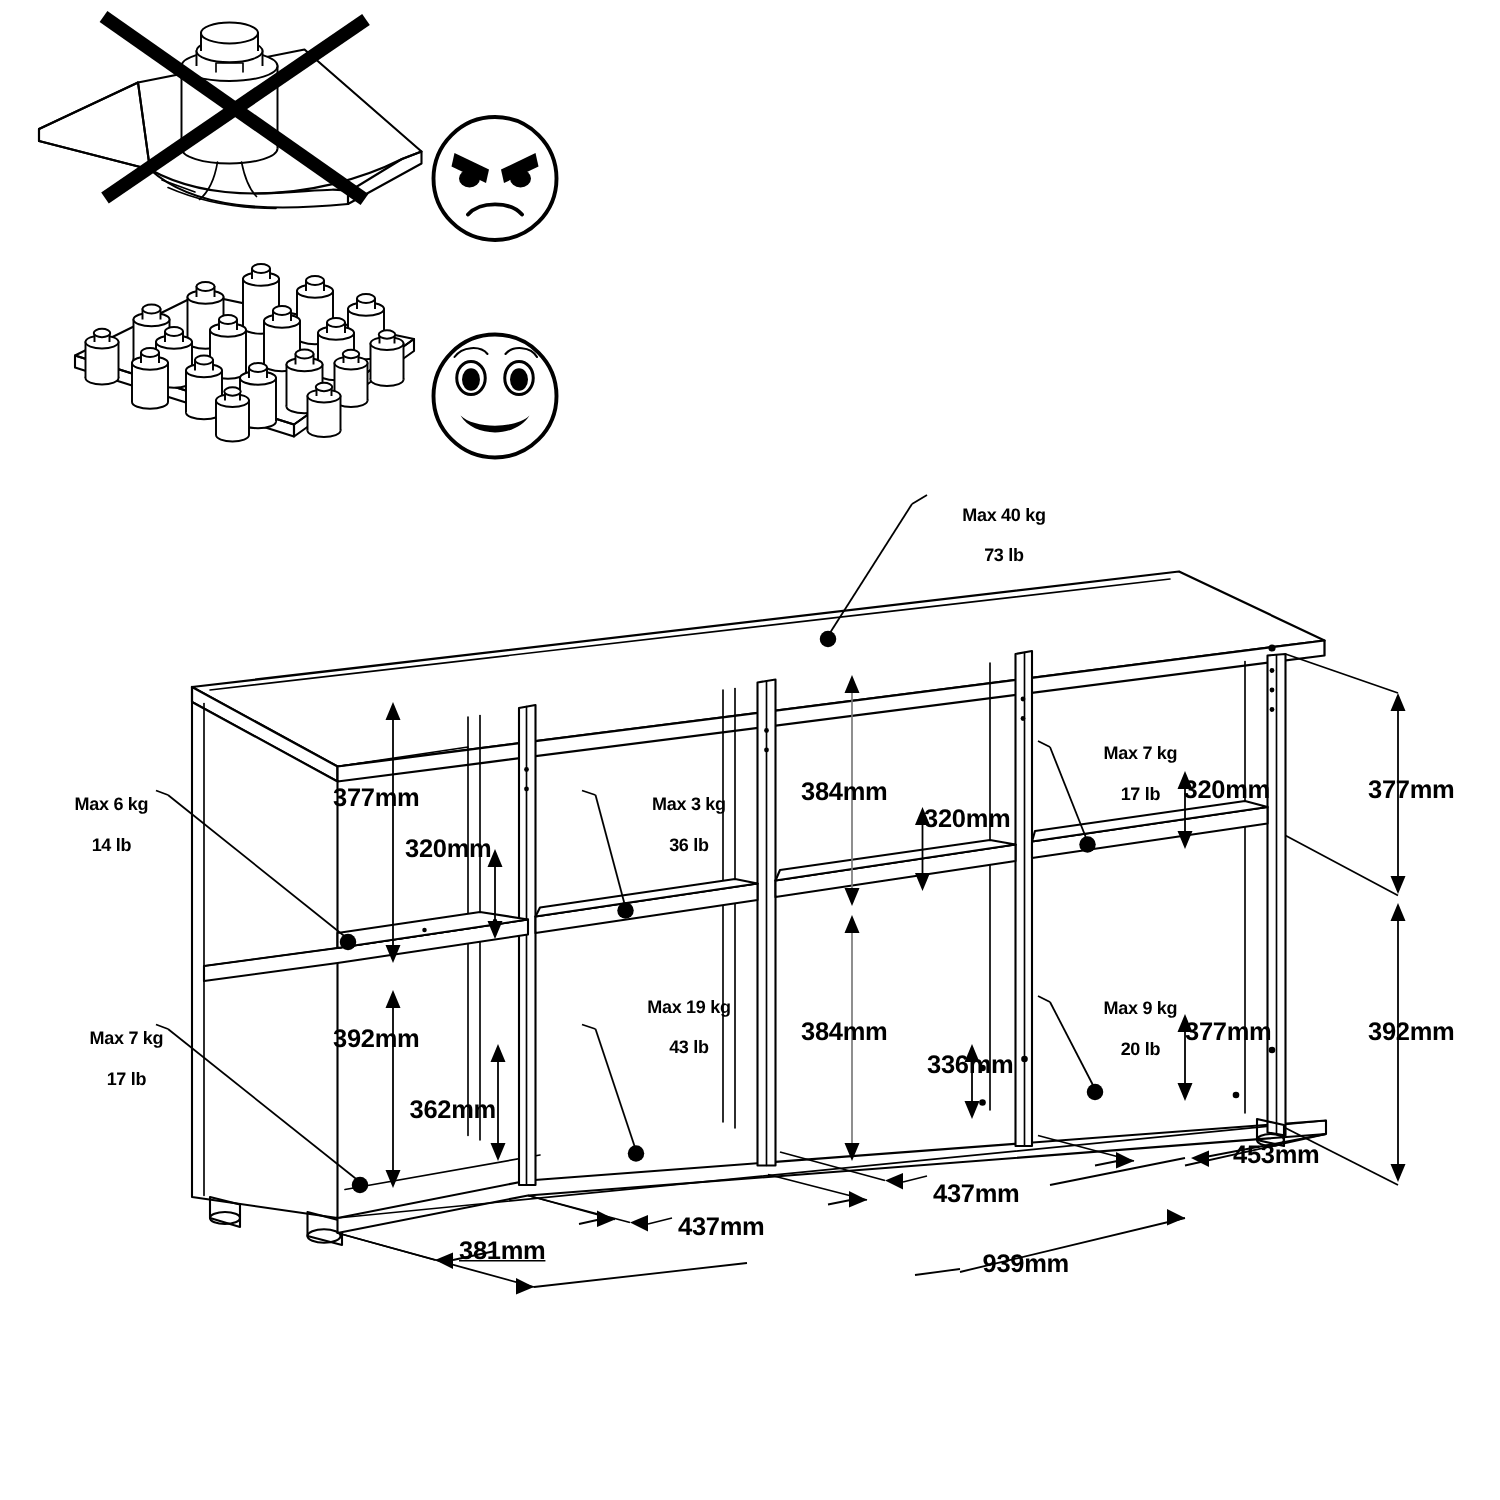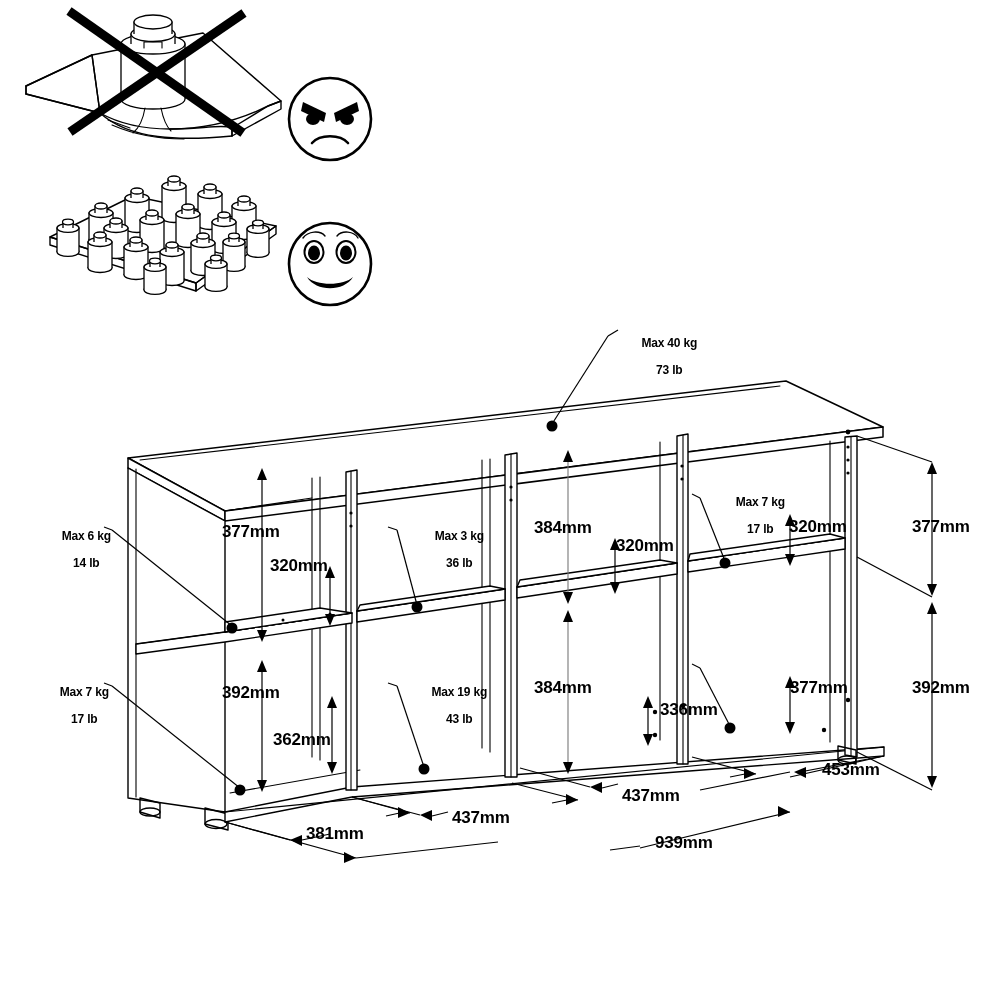--- a/index.html
+++ b/index.html
@@ -446,61 +446,65 @@
     <path class="leader" d="M 730,726 L 700,668"></path>
     <path class="leader" d="M 700,668 L 692,664"></path>
   </g>
 </svg>
 
   <div class="lbl lbl-load" style="left:608px;top:324px;width:110px;">
     <span>Max 40 kg</span><br>
     <span>73 lb</span>
   </div>
 
-  <div class="lbl lbl-load" style="left:28px;top:517px;width:104px;">
+  <div class="lbl lbl-load" style="left:16px;top:517px;width:104px;">
     <span>Max 6 kg</span><br>
     <span>14 lb</span>
   </div>
 
   <div class="lbl lbl-load" style="left:26px;top:673px;width:104px;">
     <span>Max 7 kg</span><br>
     <span>17 lb</span>
   </div>
 
   <div class="lbl lbl-load" style="left:398px;top:517px;width:110px;">
     <span>Max 3 kg</span><br>
     <span>36 lb</span>
   </div>
 
-  <div class="lbl lbl-load" style="left:398px;top:673px;width:110px;">
+  <div class="lbl lbl-load" style="left:398px;top:652px;width:110px;">
     <span>Max 19 kg</span><br>
     <span>43 lb</span>
   </div>
 
   <div class="lbl lbl-load" style="left:702px;top:483px;width:104px;">
     <span>Max 7 kg</span><br>
     <span>17 lb</span>
   </div>
 
+  <div class="lbl lbl-load" style="left:702px;top:653px;width:104px;">
+    <span>Max 9 kg</span><br>
+    <span>20 lb</span>
+  </div>
 
   <div class="lbl lbl-dim" style="left:222px;top:522px;">377mm</div>
   <div class="lbl lbl-dim" style="left:270px;top:556px;">320mm</div>
   <div class="lbl lbl-dim" style="left:222px;top:683px;">392mm</div>
   <div class="lbl lbl-dim" style="left:273px;top:730px;">362mm</div>
 
   <div class="lbl lbl-dim" style="left:534px;top:518px;">384mm</div>
   <div class="lbl lbl-dim" style="left:616px;top:536px;">320mm</div>
   <div class="lbl lbl-dim" style="left:534px;top:678px;">384mm</div>
-  <div class="lbl lbl-dim" style="left:618px;top:700px;margin-left:42px;">336mm</div>
+  <div class="lbl lbl-dim" style="left:618px;top:700px;">336mm</div>
 
   <div class="lbl lbl-dim" style="left:789px;top:517px;">320mm</div>
   <div class="lbl lbl-dim" style="left:790px;top:678px;">377mm</div>
 
   <div class="lbl lbl-dim" style="left:912px;top:517px;">377mm</div>
   <div class="lbl lbl-dim" style="left:912px;top:678px;">392mm</div>
 
   <div class="lbl lbl-dim" style="left:822px;top:760px;text-align:center;">453mm</div>
-  <div class="lbl lbl-dim" style="left:306px;top:824px;">381mm</div>
+  <div class="lbl lbl-dim" style="left:306px;top:824px;text-decoration:underline;">381mm</div>
   <div class="lbl lbl-dim" style="left:452px;top:808px;">437mm</div>
   <div class="lbl lbl-dim" style="left:622px;top:786px;">437mm</div>
   <div class="lbl lbl-dim" style="left:655px;top:833px;">939mm</div>
 
 </div>
 
 </body></html>

